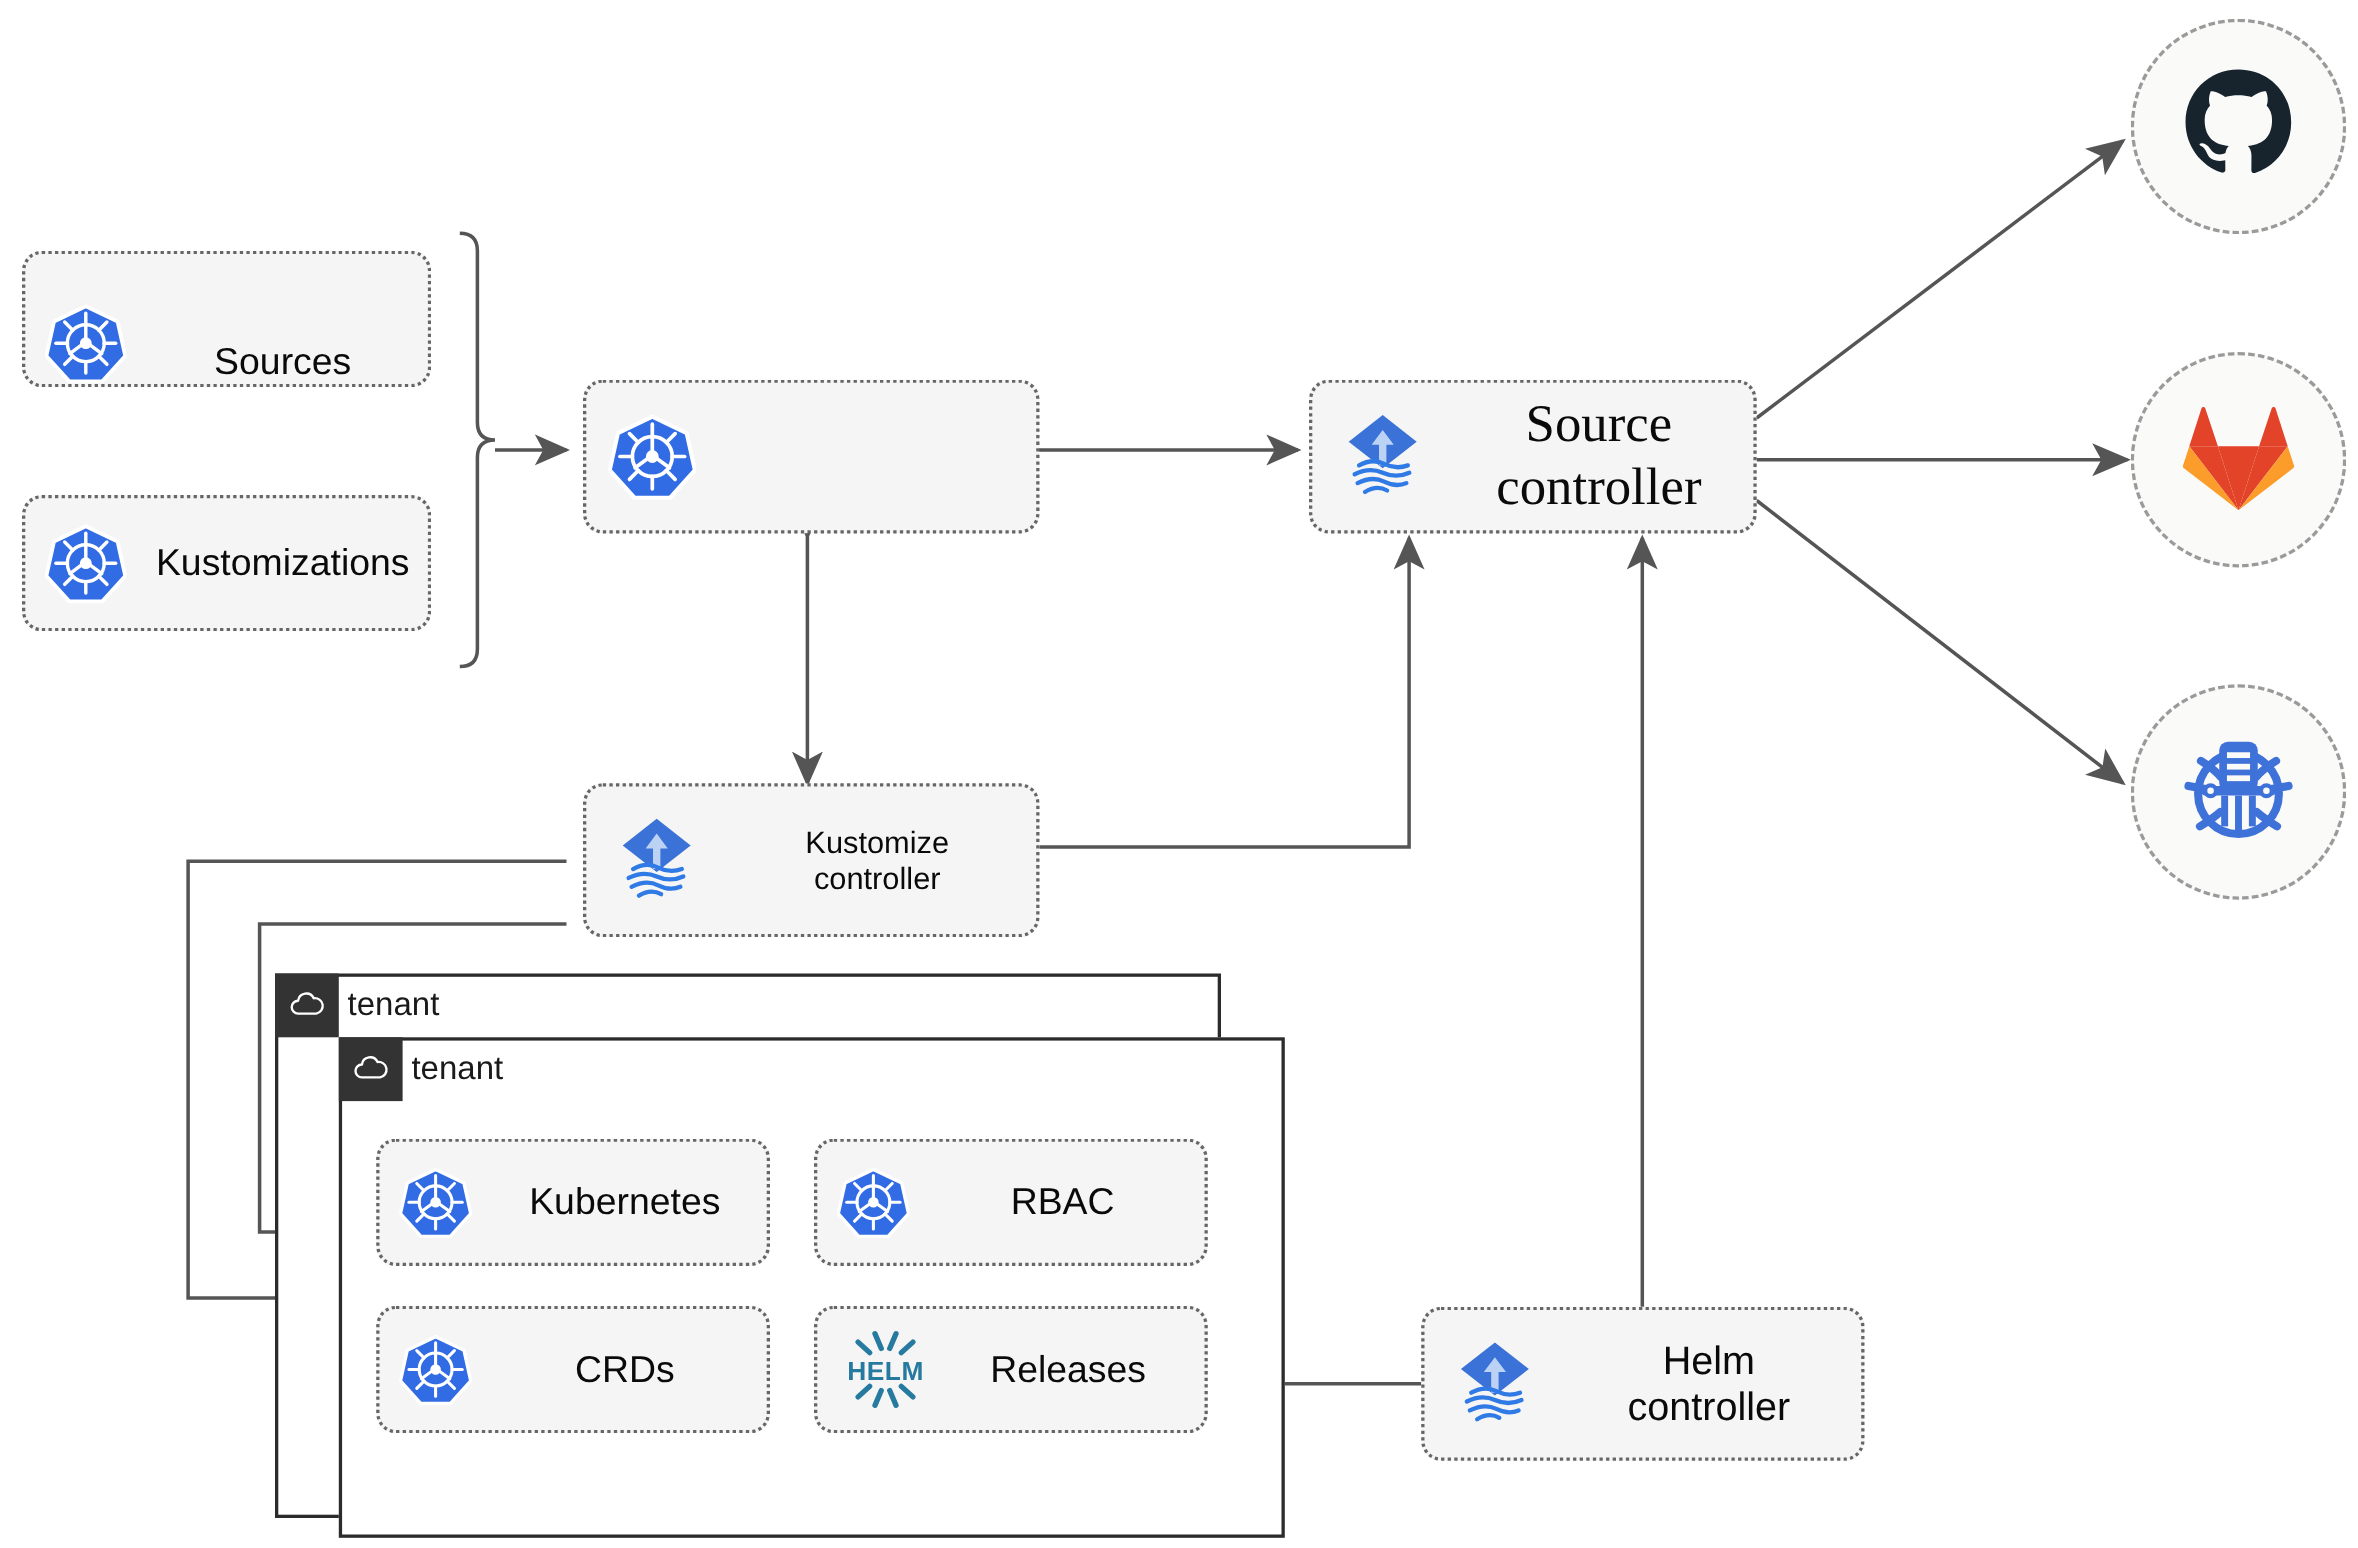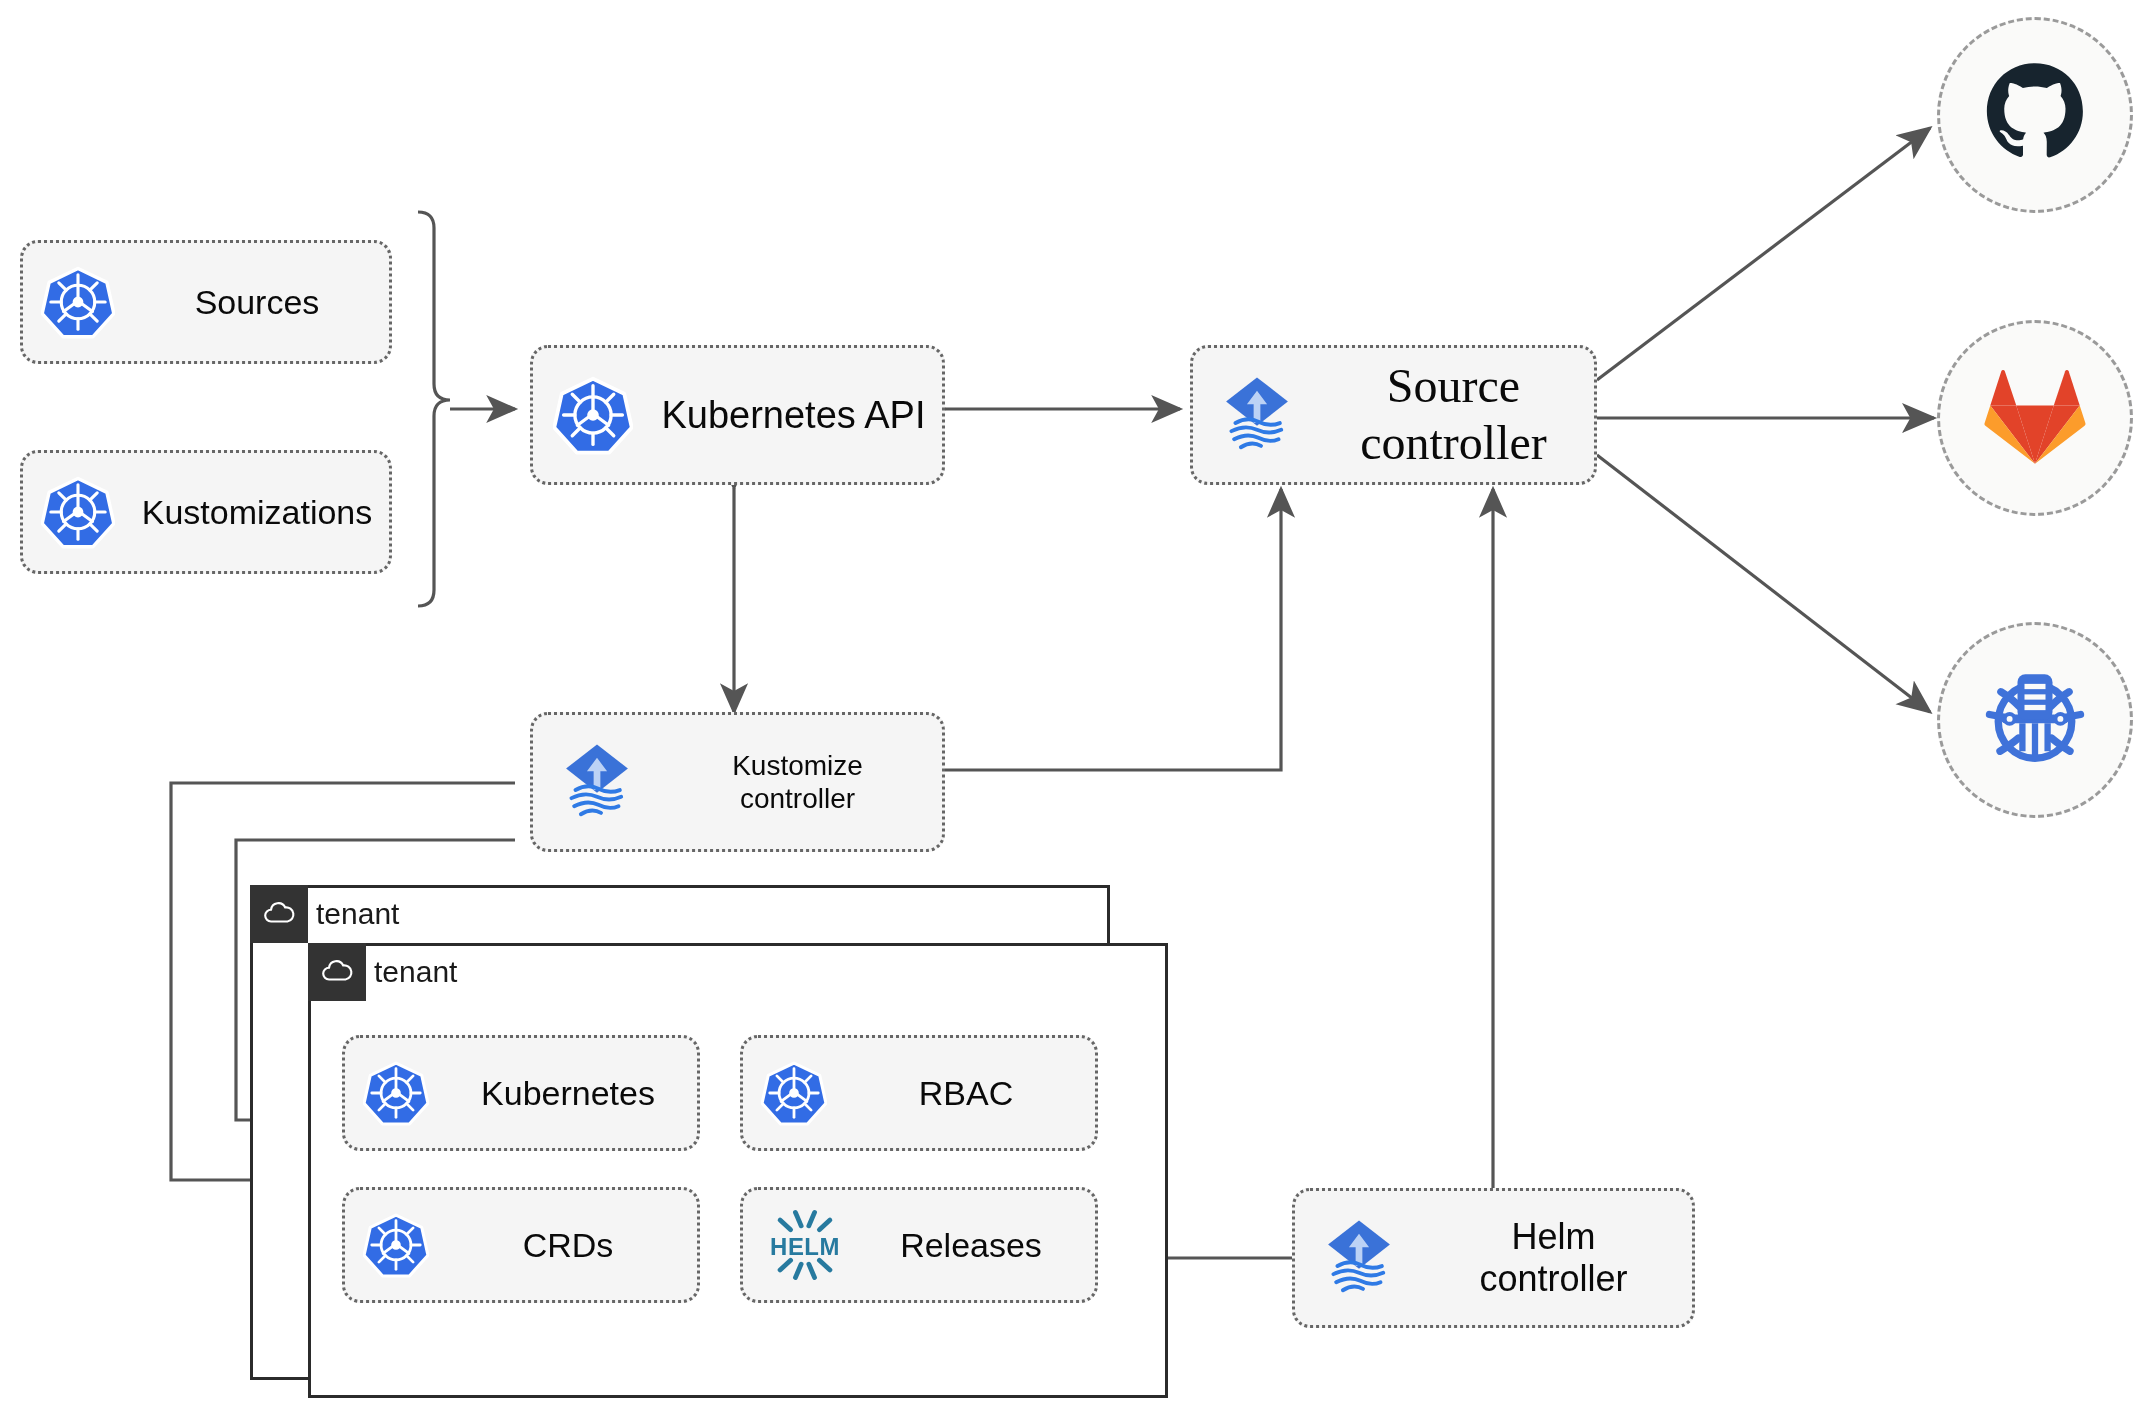--- a/index.html
+++ b/index.html
@@ -128,21 +128,21 @@
 
       <line x1="1597" y1="455" x2="1930" y2="712" marker-end="url(#ahs)"></line>
 
       <path d="M 515 783 L 171 783 L 171 1180 L 296 1180" marker-end="url(#ah)"></path>
 
       <path d="M 515 840 L 236 840 L 236 1120 L 440 1120" marker-end="url(#ah)"></path>
 
     </g>
   </svg>
 
-  <div class="node" style="left:20px; top:240px; width:372px; height:124px;">
+  <div class="node" style="left:20px; top:228px; width:372px; height:124px;align-items:flex-end;">
     <span class="ico" style="width:110px;">
       <svg width="74" height="74" viewBox="0 0 64 64">
         <polygon points="32,3 57,15 63,42 45,62 19,62 1,42 7,15" fill="#326CE5" stroke="#ffffff" stroke-width="3" stroke-linejoin="round"></polygon>
         <g stroke="#ffffff" stroke-width="2.7" fill="none" stroke-linecap="round">
           <circle cx="32" cy="32" r="14.5"></circle>
           <circle cx="32" cy="32" r="3.3" fill="#ffffff"></circle>
           <line x1="32" y1="8.5" x2="32" y2="17.5"></line>
           <line x1="32" y1="46.5" x2="32" y2="55.5"></line>
           <line x1="8.5" y1="32" x2="17.5" y2="32"></line>
           <line x1="46.5" y1="32" x2="55.5" y2="32"></line>
@@ -197,21 +197,20 @@
           <line x1="15.4" y1="15.4" x2="21.8" y2="21.8"></line>
           <line x1="42.2" y1="42.2" x2="48.6" y2="48.6"></line>
           <line x1="48.6" y1="15.4" x2="42.2" y2="21.8"></line>
           <line x1="21.8" y1="42.2" x2="15.4" y2="48.6"></line>
           <line x1="32" y1="28.7" x2="32" y2="17.5"></line>
           <line x1="29" y1="33.2" x2="19.5" y2="40.2"></line>
           <line x1="35" y1="33.2" x2="44.5" y2="40.2"></line>
         </g>
       </svg>
     </span>
-    <span class="lbl" style="font-size:38px;">Kubernetes API</span>
   </div>
 
   <div class="node" style="left:1190px; top:345px; width:407px; height:140px;">
     <span class="ico" style="width:128px;">
       <svg width="86" height="86" viewBox="0 0 64 64">
         <polygon points="32,4 55,22 32,40 9,22" fill="#3a72d8"></polygon>
         <path d="M32 14 L39.5 24 L34.5 24 L34.5 38 L29.5 38 L29.5 24 L24.5 24 Z" fill="#bcd2f5"></path>
         <g stroke="#2f7ae5" stroke-width="2.9" fill="none" stroke-linecap="round">
           <path d="M16 38 Q25 33 33 37 Q41 41 49 38"></path>
           <path d="M13 44 Q23 39 32 43 Q41 47 50 43"></path>

